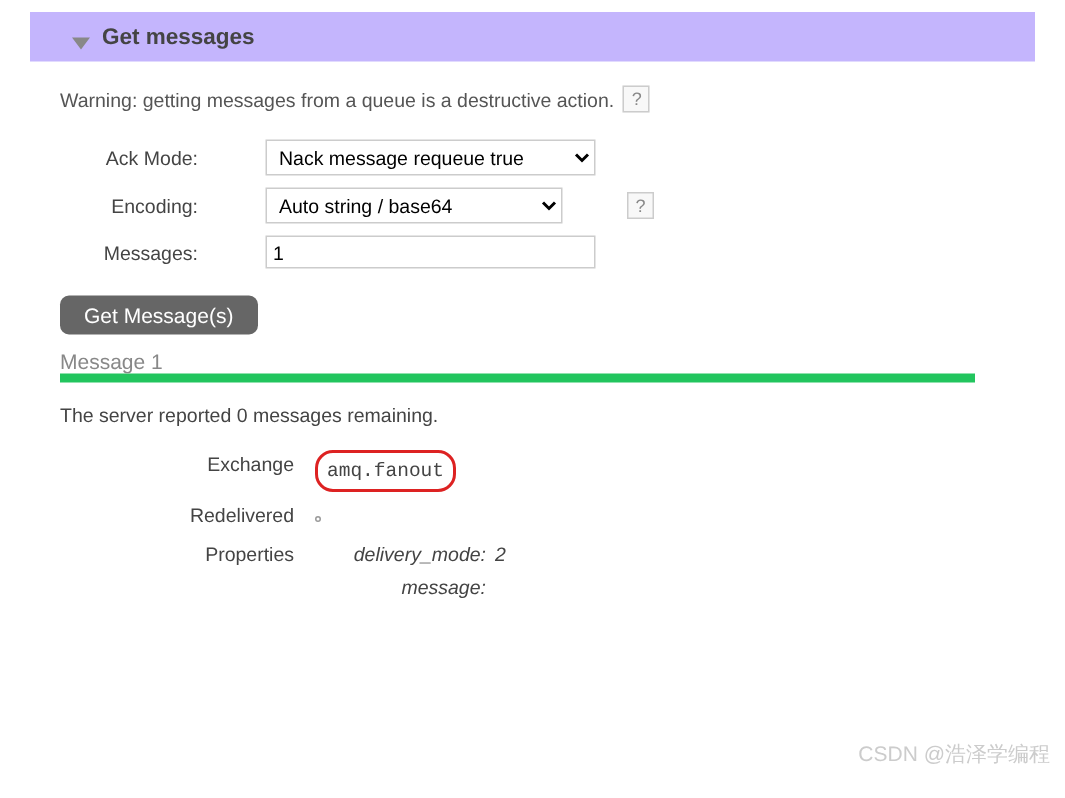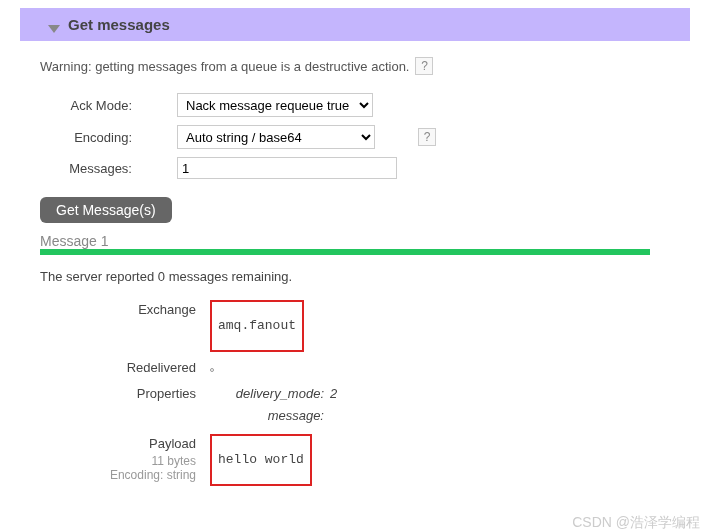--- a/index.html
+++ b/index.html
@@ -115,22 +115,22 @@
     .msg-value {
       font-family: Verdana, sans-serif;
       color: #444;
       line-height: 20px;
     }
     .mono {
       font-family: "Courier New", monospace;
     }
     .red-box {
       border: 2px solid #d22;
-      border-radius: 0;
-      padding: 14px 6px;
+      border-radius: 12px;
+      padding: 2px 6px;
       display: inline-block;
     }
     .sub-label {
       color: #999;
       font-size: 12px;
       line-height: 14px;
     }
     .prop-row {
       display: flex;
       margin-bottom: 2px;
@@ -144,21 +144,21 @@
     .tiny-circle {
       width: 4px; height: 4px;
       border: 1px solid #999;
       border-radius: 50%;
       display: inline-block;
       margin-top: 8px;
     }
     .watermark {
       position: absolute;
       right: 10px;
-      bottom: 0;
+      bottom: 20px;
       color: #ccc;
       font-size: 14px;
       font-family: Arial, sans-serif;
     }
   </style>
 </head>
 <body>
 
 <div class="section">
   <div class="section-header">
@@ -167,21 +167,21 @@
   </div>
 
   <div class="content">
     <div class="warning">
       <span>Warning: getting messages from a queue is a destructive action.</span>
       <span class="help-btn">?</span>
     </div>
 
     <div class="field-row">
       <div class="field-label">Ack Mode:</div>
-      <select style="width:196px;">
+      <select style="width:220px;">
         <option>Nack message requeue true</option>
       </select>
     </div>
 
     <div class="field-row">
       <div class="field-label">Encoding:</div>
       <select style="width:198px;">
         <option>Auto string / base64</option>
       </select>
       <span class="help-btn" style="margin-left:6px;">?</span>
@@ -218,25 +218,17 @@
           <div class="prop-key">delivery_mode:</div>
           <div>2</div>
         </div>
         <div class="prop-row">
           <div class="prop-key">message:</div>
           <div></div>
         </div>
       </div>
     </div>
 
-    <div class="msg-row">
-      <div class="msg-label">
-        <div>Payload</div>
-        <div class="sub-label">11 bytes</div>
-        <div class="sub-label">Encoding: string</div>
-      </div>
-      <div class="msg-value mono red-box">hello world</div>
-    </div>
 
   </div>
 </div>
 
 <div class="watermark">CSDN @浩泽学编程</div>
 
 </body></html>

